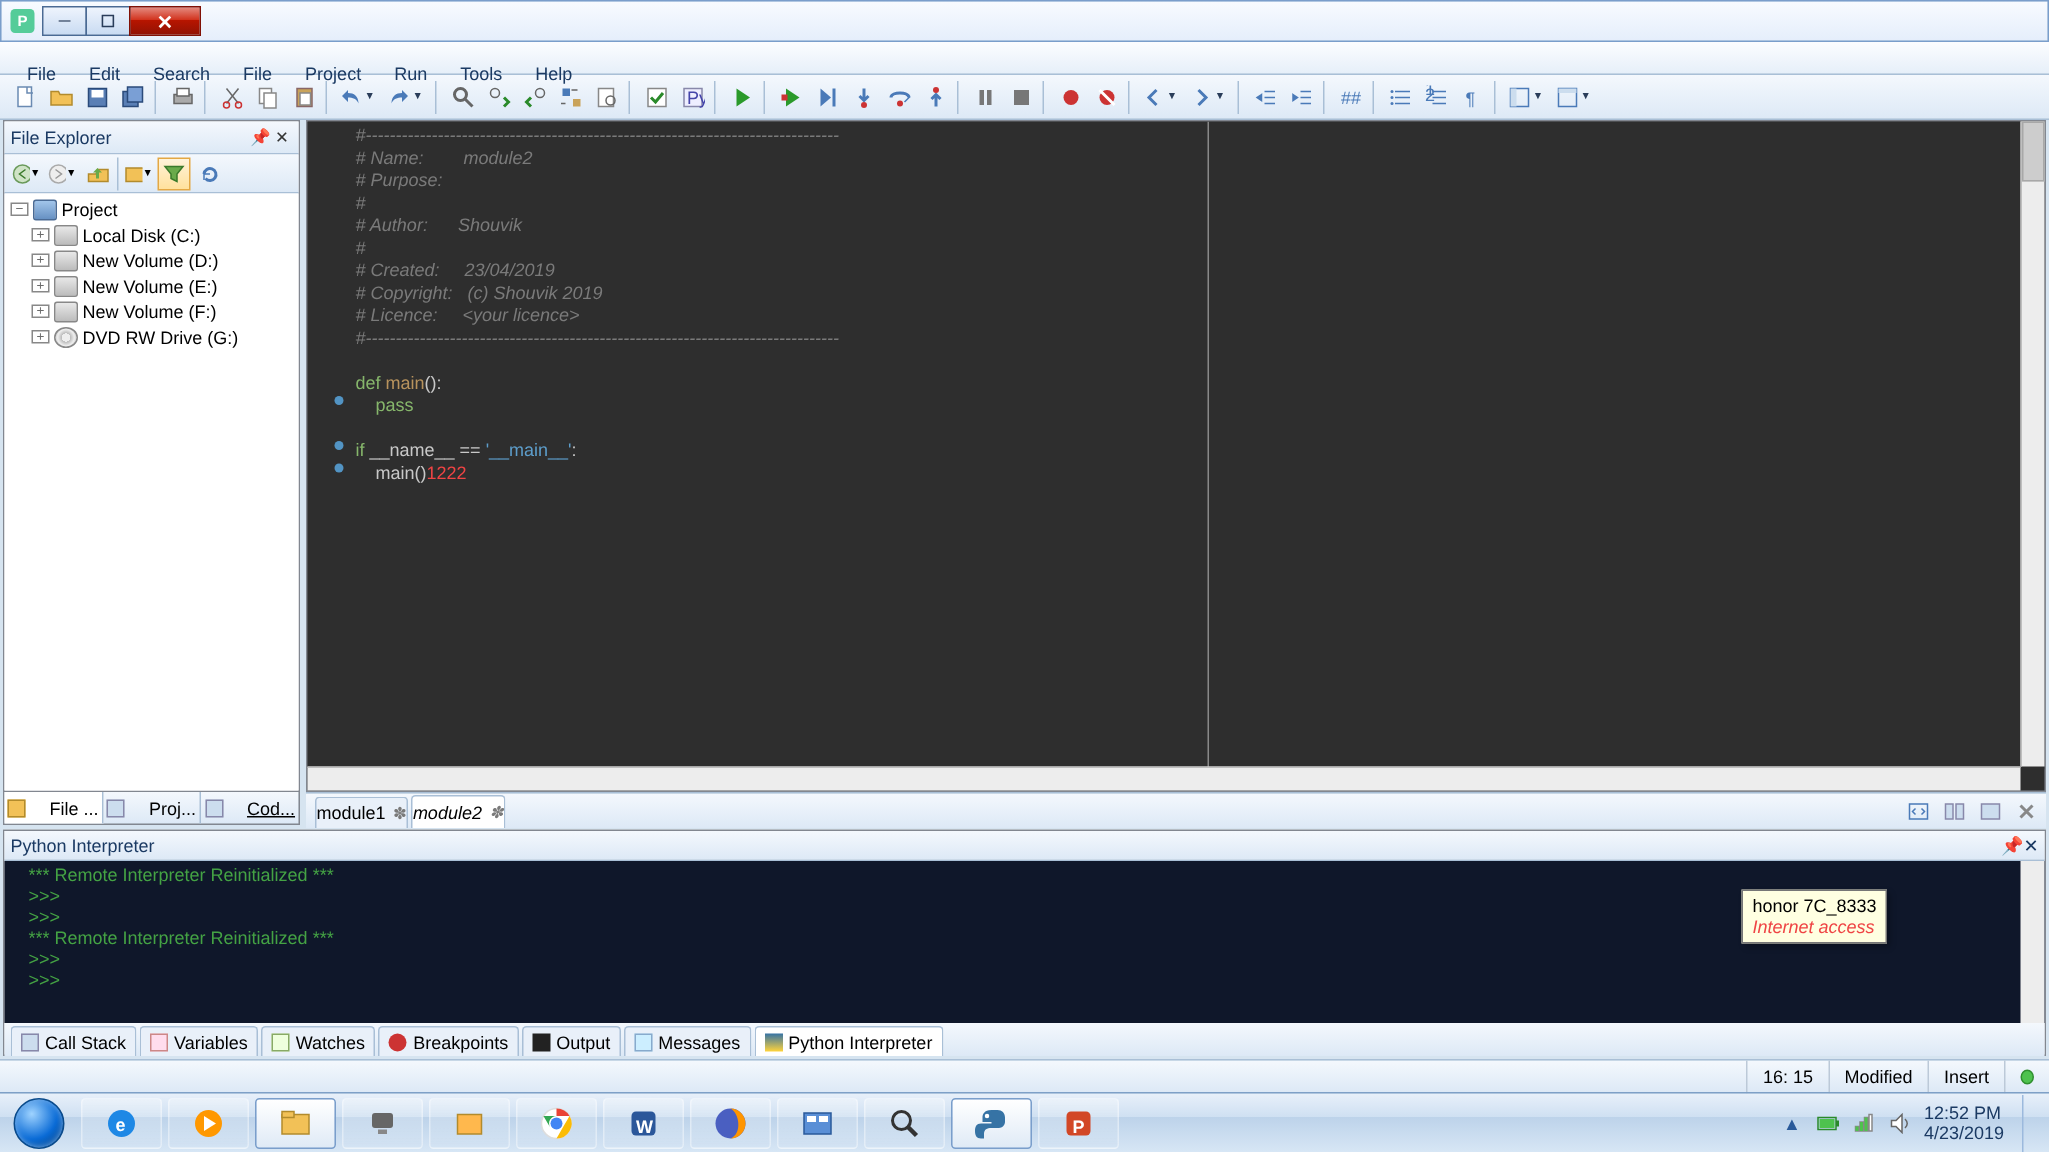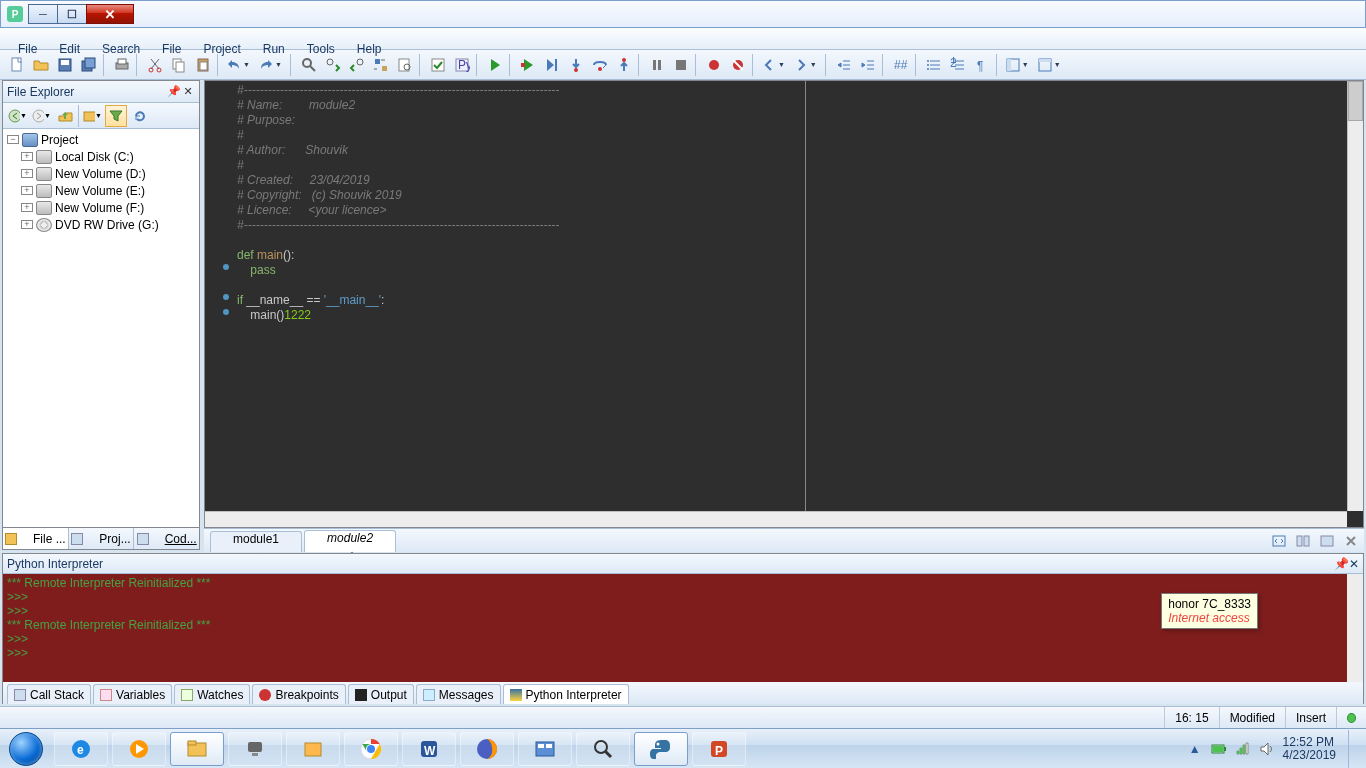--- a/index.html
+++ b/index.html
@@ -46,43 +46,43 @@
 .editor { position:absolute; left:204px; top:80px; right:2px; height:448px; border:1px solid #828790; background:#2e2e2e;}
 .editor-inner{ height:432px; overflow:hidden; display:flex;}
 .gutter{ width:28px; background:#2e2e2e; border-right:0; position:relative;}
 .gut-mark{ position:absolute; left:18px; width:6px; height:6px; background:#5294c4; border-radius:50%;}
 .code { flex:1; background:#2e2e2e; padding:2px 4px; font-family:"Consolas","Courier New",monospace; font-size:13px; line-height:15px; white-space:pre; color:#aaa; position:relative;}
 .code .cmt{ color:#7a7a7a; font-style:italic;}
 .code .kw{ color:#86b66b;}
 .code .fn{ color:#b8935d;}
 .code .str{ color:#5d9dca;}
 .code .txt{ color:#c8c8c8;}
-.code .num{ color:#84cc16;}
+.code .num{ color:#ef4444;}
 .ruler{ position:absolute; left:572px; top:0; bottom:0; width:1px; background:#888;}
 .edit-scroll{ position:absolute; right:0; top:0; bottom:16px; width:16px; background:#ededed; border-left:1px solid #bfbfbf;}
 .edit-scroll .thumb{height:40px;background:#cdcdcd;border:1px solid #a8a8a8;}
 .edit-hscroll{position:absolute;left:0;right:16px;bottom:0;height:16px;background:#ededed;border-top:1px solid #bfbfbf;}
 .edit-tabbar{ height:24px; background:linear-gradient(#f4f8fd,#dde9f6); border-top:1px solid #a9bfd6; display:flex; align-items:flex-end; padding-left:6px;}
-.etab{ height:21px; padding:0 22px; display:flex; align-items:center; gap:5px; border:1px solid #a9bfd6; border-bottom:none; margin-right:2px; background:#e9f0f9; cursor:default; border-radius:3px 3px 0 0;flex-direction:column;}
+.etab{ height:21px; padding:0 0; display:flex; align-items:center; gap:5px; border:1px solid #a9bfd6; border-bottom:none; margin-right:2px; background:#e9f0f9; cursor:default; border-radius:3px 3px 0 0;}
 .etab.active{ background:#fff; height:22px;font-style:italic;}
 .etab .x{ color:#7a7a7a; font-size:11px;}
 .right-tbtn-group{ margin-left:auto; display:flex; gap:2px; padding-right:4px; align-items:center;}
 
 
 .fx-bot{ position:absolute; left:2px; top:528px; width:198px; height:22px; background:linear-gradient(#f4f8fd,#dde9f6); border:1px solid #828790; border-top:none; display:flex; }
 .fxbt{ flex:1; display:flex; align-items:center; justify-content:center; gap:16px; border-right:1px solid #a9bfd6; font-size:11px; padding:0 2px; overflow:hidden; cursor:default;}
 .fxbt:last-child{border-right:none;text-decoration:underline;}
 .fxbt.active{ background:#fff;}
 .fx .fill{position:absolute; left:0; right:0; top:48px; bottom:0; background:#fff;}
 
 
 .interp{ position:absolute; left:2px; right:2px; top:553px; height:151px; border:1px solid #828790; background:#fff;}
 .interp-title{ height:20px; background:linear-gradient(#f4f8fd,#dde9f6); border-bottom:1px solid #a9bfd6; display:flex; align-items:center; padding:0 4px; color:#1b3a63;}
 .interp-title .sp{flex:1;}
-.interp-body{ height:108px; background:#7f1d1d; font-family:"Consolas",monospace; font-size:13px; line-height:14px; padding:2px 4px; position:relative; overflow:hidden;}
+.interp-body{ height:108px; background:#0f172a; font-family:"Consolas",monospace; font-size:13px; line-height:14px; padding:2px 16px; position:relative; overflow:hidden;}
 .interp-body .ln{ color:#44a244;}
 .interp-body .pr{ color:#44a244;}
 .interp-scroll{ position:absolute; right:0; top:0; bottom:0; width:16px; background:#ededed;}
 .interp-tabs{ height:22px; background:linear-gradient(#f4f8fd,#dde9f6); display:flex; align-items:flex-end; padding-left:4px;}
 .itab{ height:20px; padding:0 6px; display:flex; align-items:center; gap:4px; border:1px solid #a9bfd6; border-bottom:none; background:#e9f0f9; margin-right:2px; border-radius:3px 3px 0 0; cursor:default; font-size:11px;}
 .itab.active{ background:#fff;}
 .mini-ico{ width:12px; height:12px; display:inline-block;}
 
 
 .status{ position:absolute; left:0; right:0; bottom:40px; height:22px; background:linear-gradient(#f4f8fd,#dde9f6); border-top:1px solid #a9bfd6; display:flex; align-items:center; font-size:11px;}

